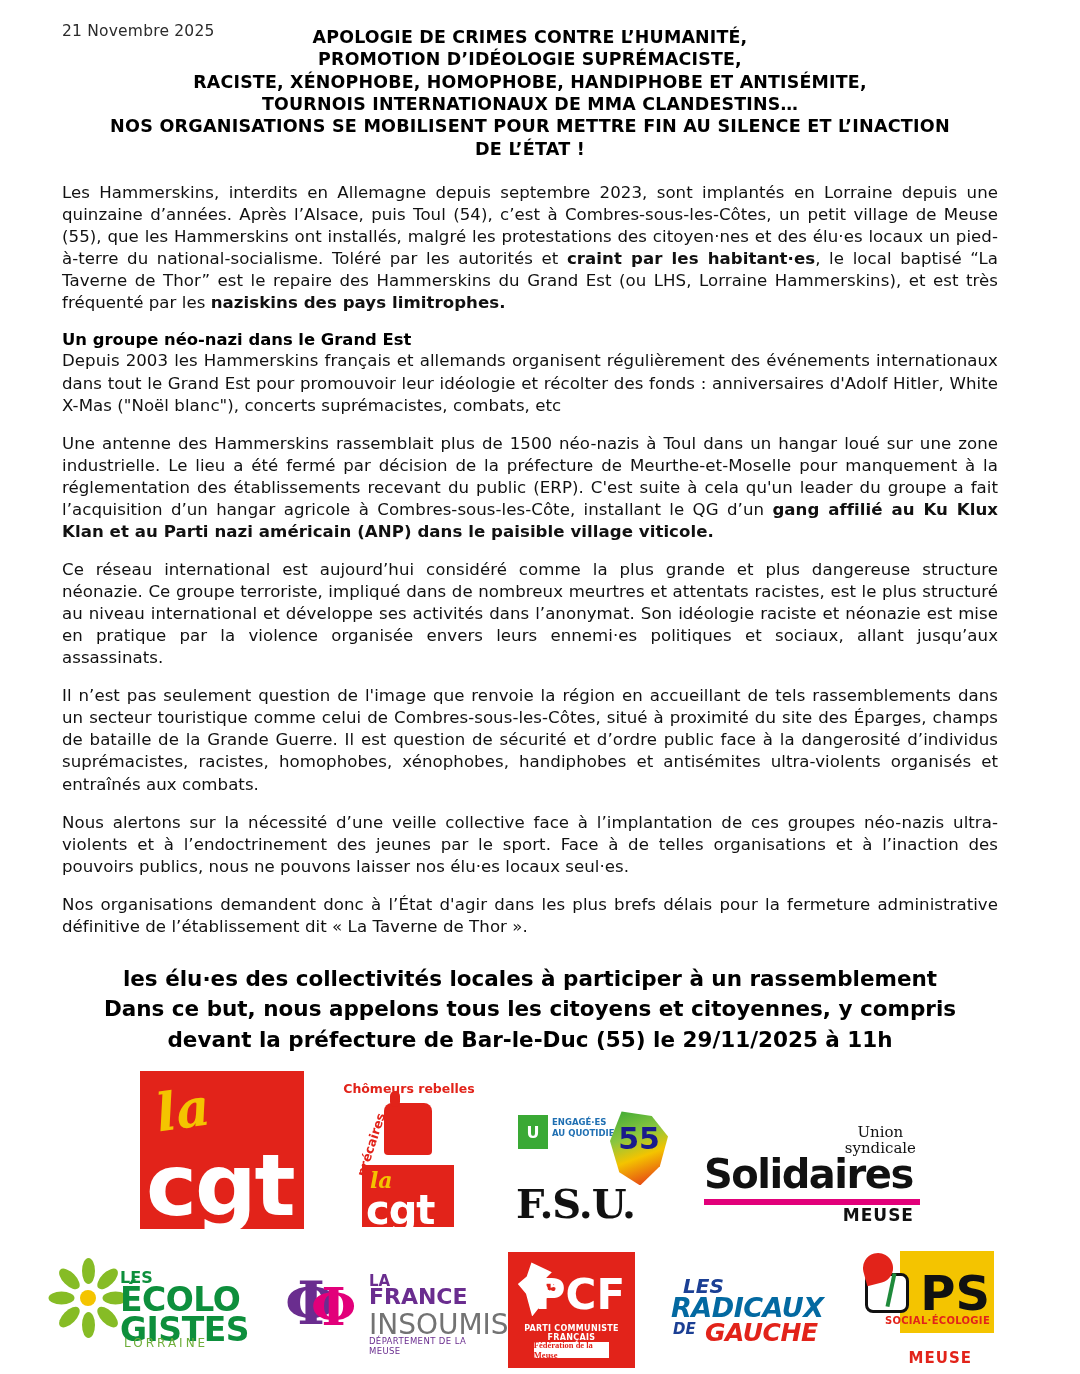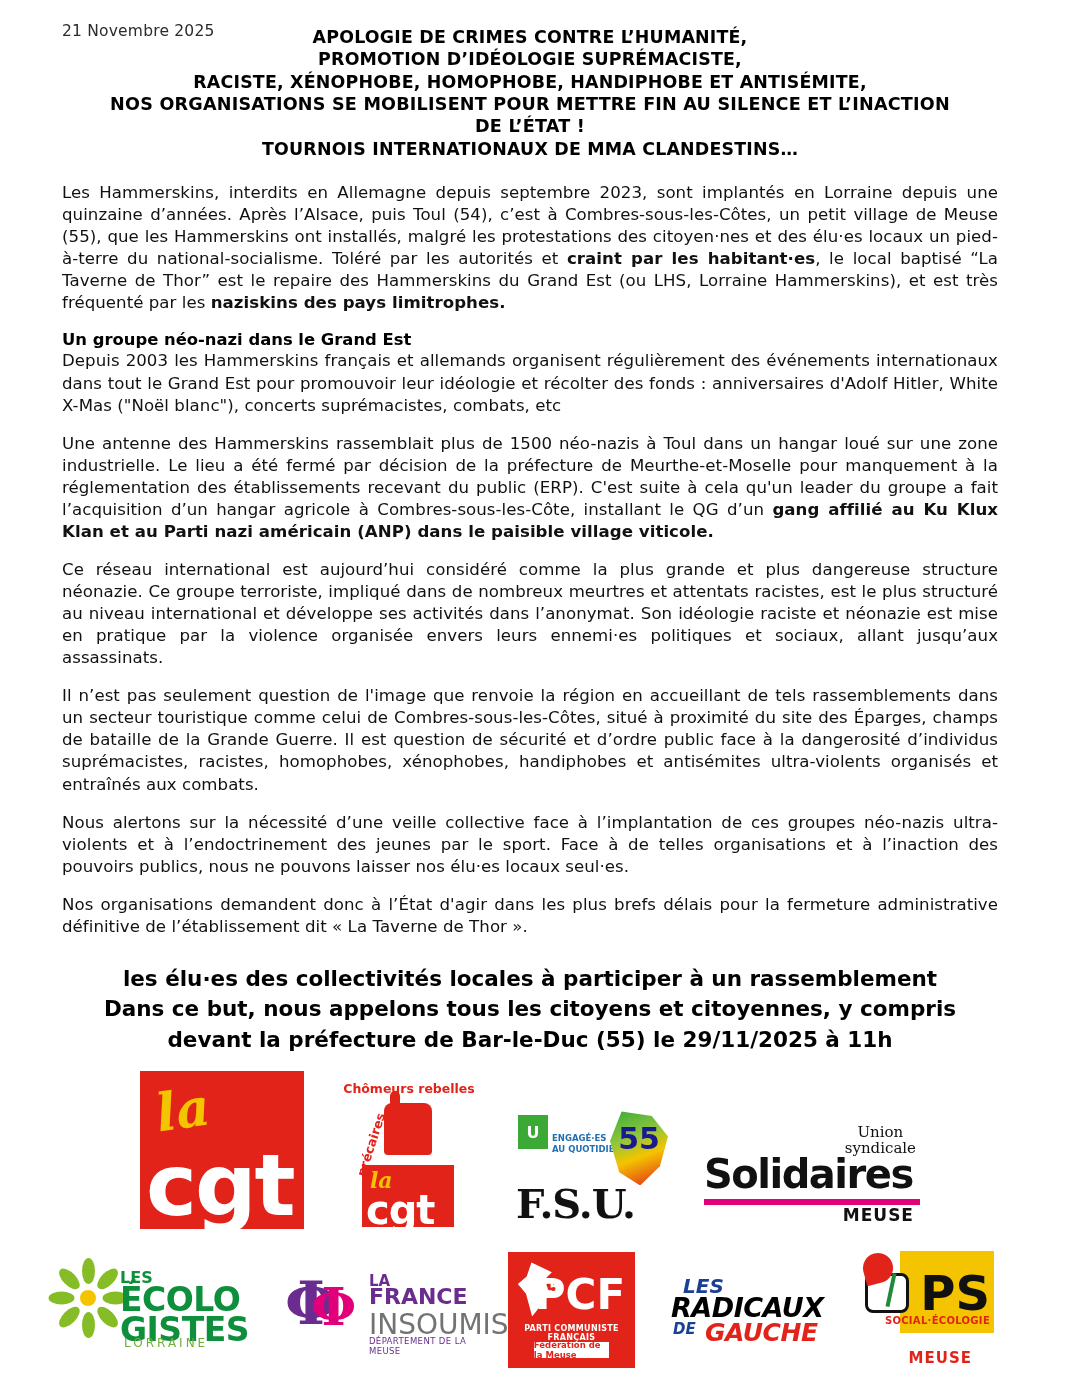--- a/index.html
+++ b/index.html
@@ -145,21 +145,21 @@
   }
 
   
   .logo-fsu { width: 160px; height: 120px; position: relative; }
   .logo-fsu .fsu-small {
     position: absolute; top: 6px; left: 4px; width: 30px; height: 34px;
     background: #3aa935; color: #fff; font-weight: bold; font-size: 16px;
     display: flex; align-items: center; justify-content: center;
   }
   .logo-fsu .fsu-tag {
-    position: absolute; top: 24px; left: 38px; font-size: 8.5px;
+    position: absolute; top: 8px; left: 38px; font-size: 8.5px;
     color: #1f6fb2; font-weight: bold; line-height: 1.25; text-align: left;
   }
   .logo-fsu .dept {
     position: absolute; top: 2px; right: 6px; width: 58px; height: 74px;
     background: linear-gradient(160deg,#3aa935 0%,#8cc63f 35%,#f4c400 60%,#e2231a 100%);
     clip-path: polygon(20% 0%, 72% 6%, 100% 34%, 86% 74%, 52% 100%, 16% 82%, 0% 40%);
   }
   .logo-fsu .dept-num {
     position: absolute; top: 12px; right: 14px; color: #1a1a8c;
     font-weight: bold; font-size: 30px;
@@ -249,32 +249,32 @@
     position: absolute; right: 10px; top: 18px; color: #fff;
     font-size: 42px; font-weight: bold;
   }
   .logo-pcf .sub1 {
     position: absolute; left: 0; right: 0; top: 72px; text-align: center;
     color: #fff; font-size: 8px; letter-spacing: 0.3px; font-weight: bold;
   }
   .logo-pcf .fed {
     position: absolute; left: 26px; right: 26px; bottom: 10px; height: 16px;
     background: #ffffff; color: #e2231a; font-size: 8.5px; font-weight: bold;
-    display: flex; align-items: center; justify-content: center;
+    display: flex; align-items: center; justify-content: center; font-family: Liberation Serif, serif;
   }
 
   
   .logo-prg { width: 156px; height: 80px; position: relative; }
   .logo-prg .les {
     position: absolute; left: 14px; top: 4px; font-size: 20px;
     font-weight: bold; color: #1b3f94; font-style: italic;
   }
   .logo-prg .rad {
     position: absolute; left: 2px; top: 22px; font-size: 27px;
-    font-weight: bold; color: #000000; font-style: italic; letter-spacing: -0.5px;
+    font-weight: bold; color: #0369a1; font-style: italic; letter-spacing: -0.5px;
   }
   .logo-prg .de {
     position: absolute; left: 4px; top: 50px; font-size: 15px;
     font-weight: bold; color: #1b3f94; font-style: italic;
   }
   .logo-prg .gauche {
     position: absolute; left: 36px; top: 48px; font-size: 25px;
     font-weight: bold; color: #e2231a; font-style: italic; letter-spacing: -0.5px;
   }
 
@@ -314,22 +314,22 @@
 <body>
 
 <div class="page">
 
   <div class="date">21 Novembre 2025</div>
 
   <div class="title-block">
     <div class="title-line">APOLOGIE DE CRIMES CONTRE L’HUMANITÉ,</div>
     <div class="title-line">PROMOTION D’IDÉOLOGIE SUPRÉMACISTE,</div>
     <div class="title-line">RACISTE, XÉNOPHOBE, HOMOPHOBE, HANDIPHOBE ET ANTISÉMITE,</div>
+    <div class="title-line">TOURNOIS INTERNATIONAUX DE MMA CLANDESTINS…</div>
     <div class="title-line last">NOS ORGANISATIONS SE MOBILISENT POUR METTRE FIN AU SILENCE ET L’INACTION DE L’ÉTAT !</div>
-    <div class="title-line">TOURNOIS INTERNATIONAUX DE MMA CLANDESTINS…</div>
   </div>
 
   <div class="body-text">
 
     <p class="para"><span>Les Hammerskins,  interdits en Allemagne depuis septembre 2023, sont implantés en Lorraine depuis une quinzaine d’années. Après l’Alsace, puis Toul (54), c’est à Combres-sous-les-Côtes, un petit village de Meuse (55), que les Hammerskins ont installés, malgré les protestations des citoyen·nes et des élu·es locaux un pied-à-terre du national-socialisme. Toléré par les autorités et </span><b>craint par les habitant·es</b><span>, le local baptisé “La Taverne de Thor” est le repaire des Hammerskins du Grand Est (ou LHS, Lorraine Hammerskins), et est très fréquenté par les </span><b>naziskins des pays limitrophes.</b></p>
 
     <div class="subhead">Un groupe néo-nazi dans le Grand Est</div>
     <p class="para">Depuis 2003 les Hammerskins français et allemands organisent régulièrement des événements internationaux dans tout le Grand Est pour promouvoir leur idéologie et récolter des fonds : anniversaires d'Adolf Hitler, White X-Mas ("Noël blanc"), concerts suprémacistes, combats, etc</p>
 
     <p class="para"><span>Une antenne des Hammerskins rassemblait plus de 1500 néo-nazis à Toul dans un hangar loué sur une zone industrielle. Le lieu a été fermé par décision de la préfecture de Meurthe-et-Moselle pour manquement à la réglementation des établissements recevant du public (ERP). C'est suite à cela qu'un leader du groupe a fait l’acquisition d’un hangar agricole à Combres-sous-les-Côte, installant le QG d’un </span><b>gang affilié au Ku Klux Klan et au Parti nazi américain (ANP) dans le paisible village viticole.</b></p>

